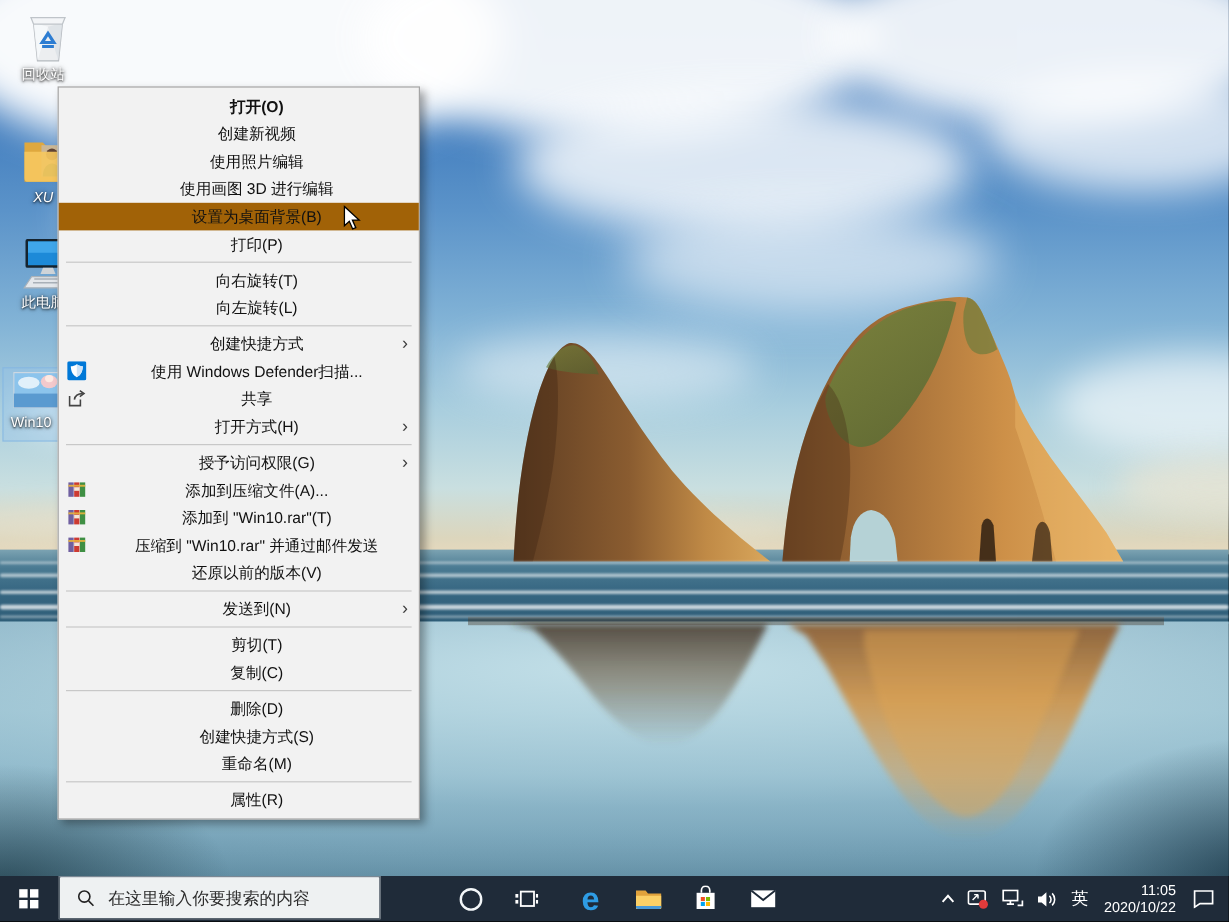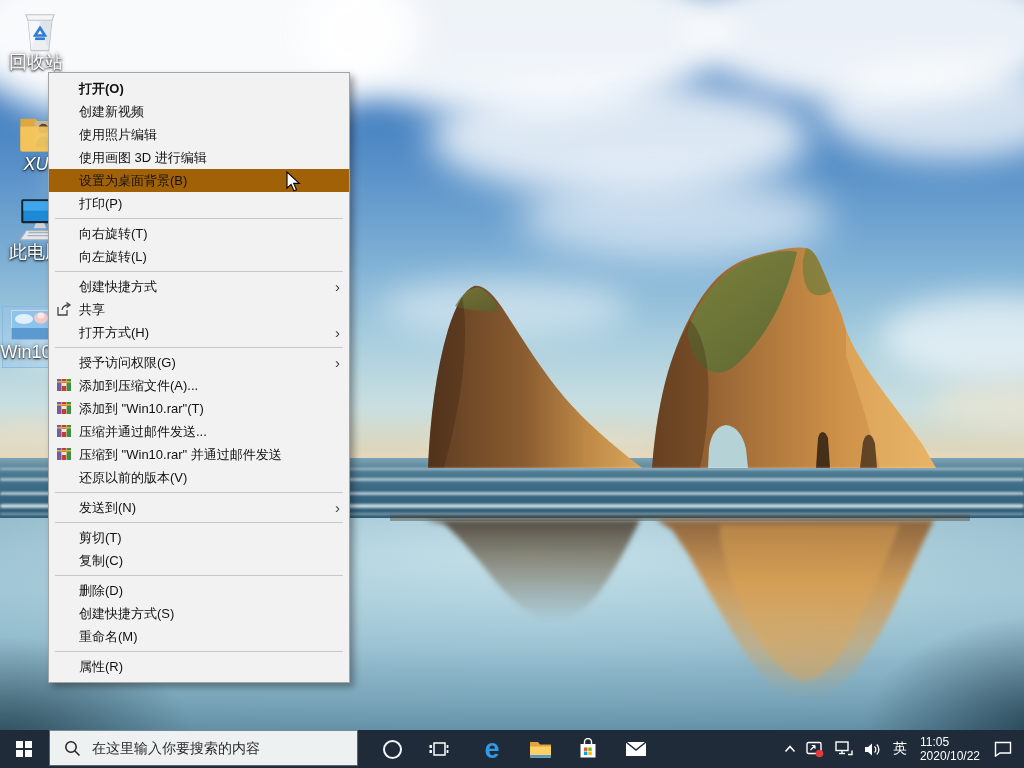--- a/index.html
+++ b/index.html
@@ -17,49 +17,49 @@
        background:radial-gradient(130% 95% at 52% 18%,rgba(198,226,234,.95),rgba(150,190,208,.45) 58%,rgba(80,120,140,0) 100%),
                   linear-gradient(180deg,#7fa9bd 0%,#96bfce 35%,#8fb9ca 60%,#6f9cb2 85%,#5d8aa0 100%);}
   .shadeL{position:absolute;left:-80px;top:560px;width:420px;height:220px;
        background:radial-gradient(60% 60% at 20% 80%,rgba(22,48,58,.65),rgba(22,48,58,0) 75%);}
   .shadeR{position:absolute;right:-90px;top:540px;width:420px;height:240px;
        background:radial-gradient(60% 65% at 85% 80%,rgba(10,34,48,.7),rgba(10,34,48,0) 75%);}
   .scene{position:absolute;left:0;top:0;width:1024px;height:730px;}
   .foam{position:absolute;border-radius:3px;background:rgba(255,255,255,.8);filter:blur(1px);}
   
   .dicon{position:absolute;width:64px;text-align:center;}
-  .dlabel{position:absolute;width:100%;left:0;font-size:18px;color:#fff;line-height:13px;
+  .dlabel{position:absolute;width:100%;left:0;font-size:12px;color:#fff;line-height:13px;
           text-shadow:0 1px 2px rgba(0,0,0,.9),0 0 4px rgba(0,0,0,.6);}
   .sel{position:absolute;background:rgba(150,195,235,.35);border:1px solid rgba(130,180,225,.75);}
   
   .menu{position:absolute;left:48px;top:72px;width:302px;background:#f2f2f2;
         border:1px solid #a5a5a5;box-shadow:4px 4px 7px rgba(0,0,0,.35);
-        padding:4px 0;box-sizing:border-box;z-index:30;}
+        padding:4px 0;box-sizing:border-box;z-index:30;text-align:center;}
   .mi{position:relative;height:23px;line-height:23px;font-size:13px;color:#111;
       padding-left:30px;white-space:nowrap;cursor:default;}
   .mi.bold{font-weight:bold;}
   .mi.hl{background:#a16207;}
   .mi .ic{position:absolute;left:7px;top:3px;width:16px;height:16px;}
   .mi .arrow{position:absolute;right:9px;top:0;font-size:15px;color:#3c3c3c;}
   .msep{height:1px;background:#c8c8c8;margin:3px 6px;}
   
   .taskbar{position:absolute;left:0;top:730px;width:1024px;height:38px;background:#1f2b39;z-index:40;}
   .startbtn{position:absolute;left:0;top:0;width:48px;height:38px;display:flex;align-items:center;justify-content:center;}
   .winlogo{display:grid;grid-template-columns:7px 7px;grid-template-rows:7px 7px;gap:1.5px;}
   .winlogo div{background:#fff;}
-  .searchbox{position:absolute;left:49px;top:0;width:309px;height:36px;background:#eef1f2;
+  .searchbox{position:absolute;left:49px;top:0;width:268px;height:36px;background:#eef1f2;
              border:1px solid #5a6670;border-top-color:#7a8894;display:flex;align-items:center;box-sizing:border-box;}
   .searchbox input{border:none;outline:none;background:transparent;font-size:14px;color:#1f1f1f;
              width:250px;font-family:inherit;}
   .searchbox input::placeholder{color:#2b2b2b;opacity:1;}
   .tbtn{position:absolute;top:0;width:46px;height:38px;display:flex;align-items:center;justify-content:center;}
   .tray{position:absolute;right:0;top:0;height:38px;display:flex;align-items:center;}
   .trayitem{height:38px;display:flex;align-items:center;justify-content:center;padding:0 5px;}
   .ime{color:#fff;font-size:14px;padding:0 6px;}
-  .clock{color:#fff;font-size:12px;line-height:14px;text-align:left;padding:0 7px;}
+  .clock{color:#fff;font-size:12px;line-height:14px;text-align:right;padding:0 7px;}
   .cursor{position:absolute;z-index:60;}
 </style>
 </head>
 <body>
 
 <div class="stage">
 
   <div class="wall">
     <div class="sky"></div>
 
@@ -210,20 +210,27 @@
     <div class="mi"><span>使用画图 3D 进行编辑</span></div>
     <div class="mi hl"><span>设置为桌面背景(B)</span></div>
     <div class="mi"><span>打印(P)</span></div>
     <div class="msep"></div>
     <div class="mi"><span>向右旋转(T)</span></div>
     <div class="mi"><span>向左旋转(L)</span></div>
     <div class="msep"></div>
     <div class="mi"><span>创建快捷方式</span><span class="arrow">›</span></div>
     <div class="mi">
       <svg class="ic" viewBox="0 0 16 16">
+          <rect width="16" height="16" rx="1.5" fill="#0078d7"></rect>
+          <path d="M8,2.6 C9.6,3.8 11.4,4.3 13,4.3 C13,8.6 11.2,11.8 8,13.4 C4.8,11.8 3,8.6 3,4.3 C4.6,4.3 6.4,3.8 8,2.6 Z" fill="#fff"></path>
+          <path d="M8,2.6 C9.6,3.8 11.4,4.3 13,4.3 C13,8.6 11.2,11.8 8,13.4 Z" fill="#cfe4f7"></path>
+        </svg>
+      <span>使用 Windows Defender扫描...</span></div>
+    <div class="mi">
+      <svg class="ic" viewBox="0 0 16 16">
           <path d="M2,6 v8 h9 v-5" fill="none" stroke="#444" stroke-width="1.3"></path>
           <path d="M6,9 C6.5,5.5 9,4 13,4" fill="none" stroke="#444" stroke-width="1.3"></path>
           <path d="M10.5,1.5 L14,4 L10.5,6.5" fill="none" stroke="#444" stroke-width="1.3"></path>
         </svg>
       <span>共享</span></div>
     <div class="mi"><span>打开方式(H)</span><span class="arrow">›</span></div>
     <div class="msep"></div>
     <div class="mi"><span>授予访问权限(G)</span><span class="arrow">›</span></div>
     <div class="mi">
       <svg class="ic" viewBox="0 0 16 16">
@@ -236,29 +243,20 @@
       <span>添加到压缩文件(A)...</span></div>
     <div class="mi">
       <svg class="ic" viewBox="0 0 16 16">
           <rect x="1" y="2" width="4.4" height="12" fill="#6f5fa0"></rect>
           <rect x="5.8" y="2" width="4.4" height="12" fill="#cc3a32"></rect>
           <rect x="10.6" y="2" width="4.4" height="12" fill="#3f8f43"></rect>
           <rect x="5.8" y="6" width="4.4" height="3" fill="#f3e6d8"></rect>
           <rect x="1" y="4" width="14" height="1.6" fill="#e8b23c" opacity=".9"></rect>
         </svg>
       <span>添加到 "Win10.rar"(T)</span></div>
-    <div class="mi">
-      <svg class="ic" viewBox="0 0 16 16">
-          <rect x="1" y="2" width="4.4" height="12" fill="#6f5fa0"></rect>
-          <rect x="5.8" y="2" width="4.4" height="12" fill="#cc3a32"></rect>
-          <rect x="10.6" y="2" width="4.4" height="12" fill="#3f8f43"></rect>
-          <rect x="5.8" y="6" width="4.4" height="3" fill="#f3e6d8"></rect>
-          <rect x="1" y="4" width="14" height="1.6" fill="#e8b23c" opacity=".9"></rect>
-        </svg>
-      <span>压缩并通过邮件发送...</span></div>
     <div class="mi">
       <svg class="ic" viewBox="0 0 16 16">
           <rect x="1" y="2" width="4.4" height="12" fill="#6f5fa0"></rect>
           <rect x="5.8" y="2" width="4.4" height="12" fill="#cc3a32"></rect>
           <rect x="10.6" y="2" width="4.4" height="12" fill="#3f8f43"></rect>
           <rect x="5.8" y="6" width="4.4" height="3" fill="#f3e6d8"></rect>
           <rect x="1" y="4" width="14" height="1.6" fill="#e8b23c" opacity=".9"></rect>
         </svg>
       <span>压缩到 "Win10.rar" 并通过邮件发送</span></div>
     <div class="mi"><span>还原以前的版本(V)</span></div>

